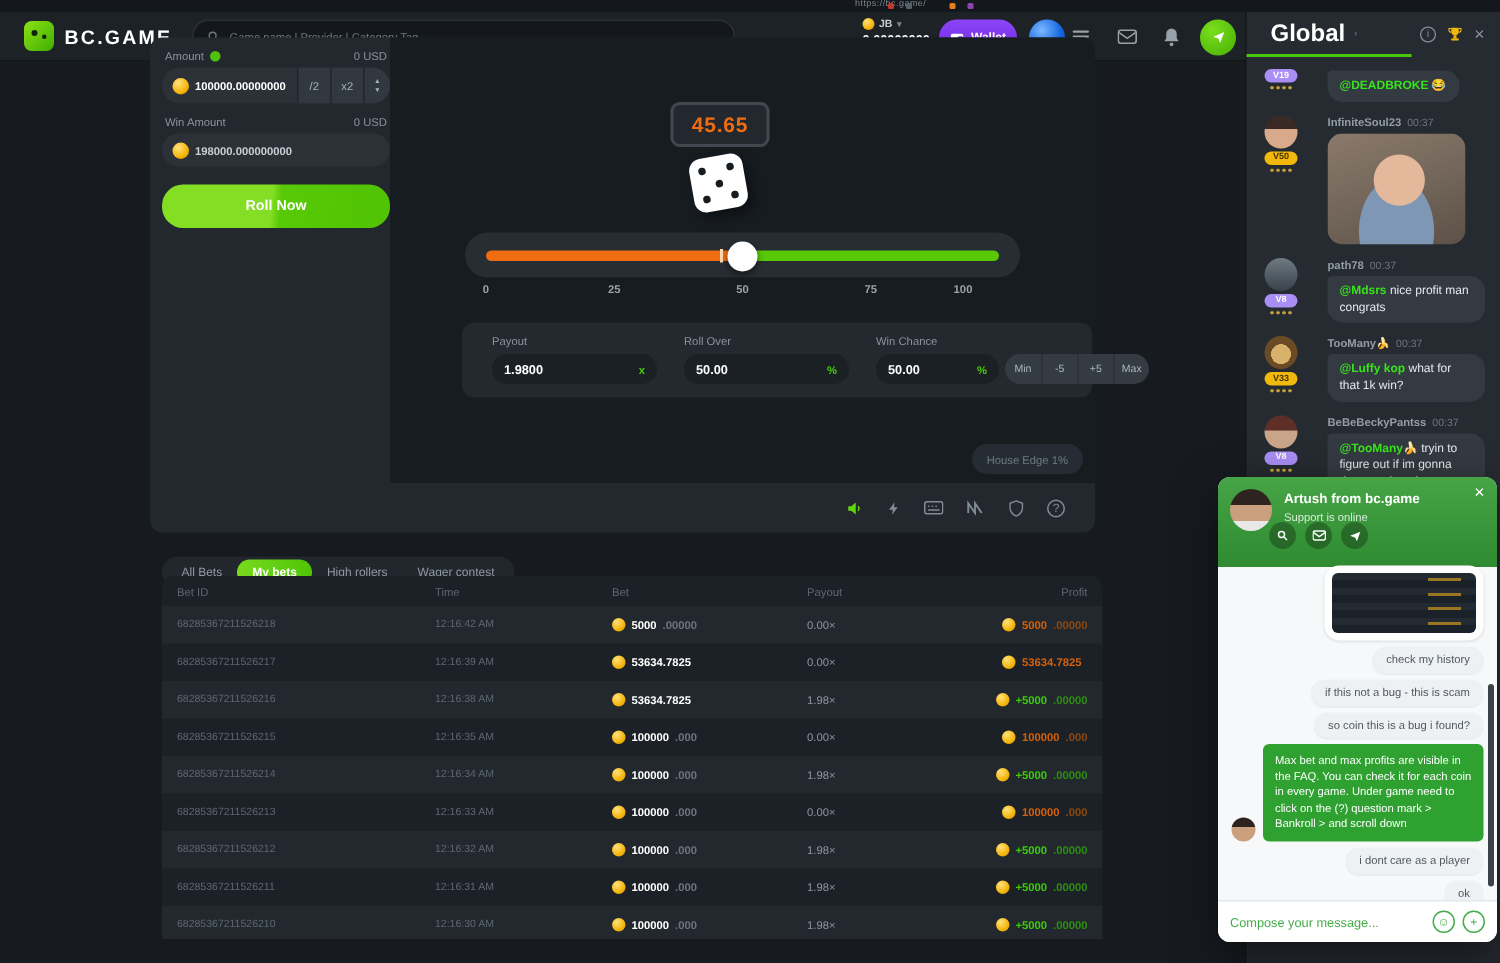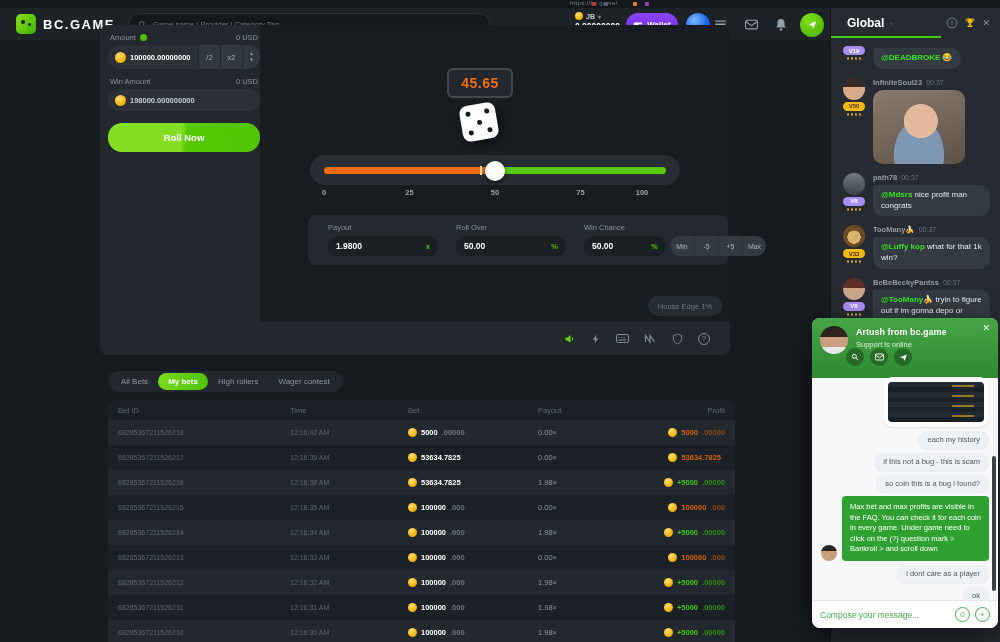--- a/index.html
+++ b/index.html
@@ -84,43 +84,43 @@
   .adj { width:24px; display:flex; align-items:center; justify-content:center; font-size:7px; color:#aeb7bf; cursor:pointer; }
   .adj + .adj { border-left:1px solid #2a3036; }
   #house-edge { position:absolute; right:8px; top:271px; height:20px; padding:0 10px; background:#262c33; border-radius:10px; display:flex; align-items:center; font-size:7.5px; color:#6f7982; }
 
   
   #tabs { left:108px; top:371px; height:21px; background:#22272d; border-radius:12px; display:inline-flex; align-items:center; padding:0 3px; }
   .tab { padding:0 10px; font-size:8px; color:#8f99a2; height:17px; display:flex; align-items:center; border-radius:10px; cursor:pointer; white-space:nowrap; }
   .tab.active { background:linear-gradient(95deg,#79da1e,#4ec406); color:#fff; font-weight:700; }
 
   
-  #bets { left:108px; top:400px; width:627px; height:242px; background:#1c2127; border-radius:8px 8px 0 0; overflow:hidden; }
+  #bets { left:108px; top:384px; width:627px; height:242px; background:#1c2127; border-radius:8px 8px 0 0; overflow:hidden; }
   .trow, #thead { display:grid; grid-template-columns:172px 118px 130px 105px 1fr; align-items:center; padding:0 10px 0 10px; }
   #thead { height:20px; font-size:7.5px; color:#5d6770; }
   .trow { height:25px; font-size:7.5px; }
   .trow.alt { background:#22282e; }
   .td.id, .td.time { color:#5d6770; font-size:7px; }
   .td.bet { display:flex; align-items:center; gap:4px; color:#fff; font-weight:700; }
   .td .dec { font-weight:700; color:#6c757d; }
   .td.payout { color:#8d97a0; }
   .td.profit { display:flex; align-items:center; gap:4px; justify-content:flex-end; font-weight:700; }
   .th.profit { text-align:right; }
   .td.profit.win b { color:#3fc90d; } .td.profit.win .dec { color:#2f8d12; }
   .td.profit.loss b { color:#d4600a; } .td.profit.loss .dec { color:#8c4a10; }
   b { font-weight:700; }
 
   
   #chat { left:830px; top:8px; width:170px; height:634px; background:#262b31; border-left:1px solid #14171a; }
   #chat-head { position:relative; height:30px; display:flex; align-items:center; padding:0 10px 0 16px; gap:6px; color:#fff; }
-  #chat-room { font-size:12px; font-weight:700; }
+  #chat-room { font-size:16px; font-weight:700; }
   #chat-head .grow { flex:1; }
   #chat-underline { position:absolute; left:0; top:28px; width:110px; height:2px; background:#45c70d; }
   #chat-msgs { position:absolute; left:0; right:0; top:32px; bottom:0; padding:6px 10px; overflow:hidden; }
-  .msg { display:flex; gap:6px; margin-bottom:9px;justify-content:space-between; }
+  .msg { display:flex; gap:18px; margin-bottom:9px;justify-content:space-between; }
   .msg-left { width:26px; display:flex; flex-direction:column; align-items:center; gap:2px; flex:none; }
   .cavatar { width:22px; height:22px; border-radius:50%; flex:none; }
   .badge { min-width:22px; text-align:center; font-size:6px; font-weight:700; padding:1.5px 4px; border-radius:6px; }
   .badge.purple { background:#a98ef5; color:#fff; }
   .badge.gold { background:#f0b90b; color:#4a3300; }
   .lvl-dots { width:16px; height:3px; background-image:radial-gradient(circle,#c9a13a 1px,transparent 1.3px); background-size:4px 3px; background-repeat:repeat-x; }
   .msg-main { flex:1; min-width:0; }
   .msg-head { font-size:7.5px; font-weight:700; color:#939da6; margin-bottom:3px; }
   .msg-time { font-weight:400; color:#6b747d; font-size:7px; margin-left:4px; }
   .bubble { display:inline-block; background:#343a41; border-radius:3px 10px 10px 10px; padding:5px 8px; font-size:8px; color:#e4e9ed; line-height:1.35; }
@@ -621,21 +621,21 @@
               <path d="M3 11l18-7-6 17-3-6.5L3 11z"></path>
             </svg>
           </span>
       </div>
     </div>
 
     <div id="sup-body">
       <div class="sup-img-bub">
           <div class="sup-img"></div>
         </div>
-      <div class="sup-bub">each my history</div>
+      <div class="sup-bub">check my history</div>
       <div class="sup-bub">if this not a bug - this is scam</div>
       <div class="sup-bub">so coin this is a bug i found?</div>
       <div class="sup-agent-row">
         <span class="sup-agent-av"></span>
         <div class="sup-green">Max bet and max profits are visible in the FAQ. You can check it for each coin in every game. Under game need to click on the (?) question mark &gt; Bankroll &gt; and scroll down</div>
       </div>
       <div class="sup-bub">i dont care as a player</div>
       <div class="sup-bub">ok</div>
 
     </div>

